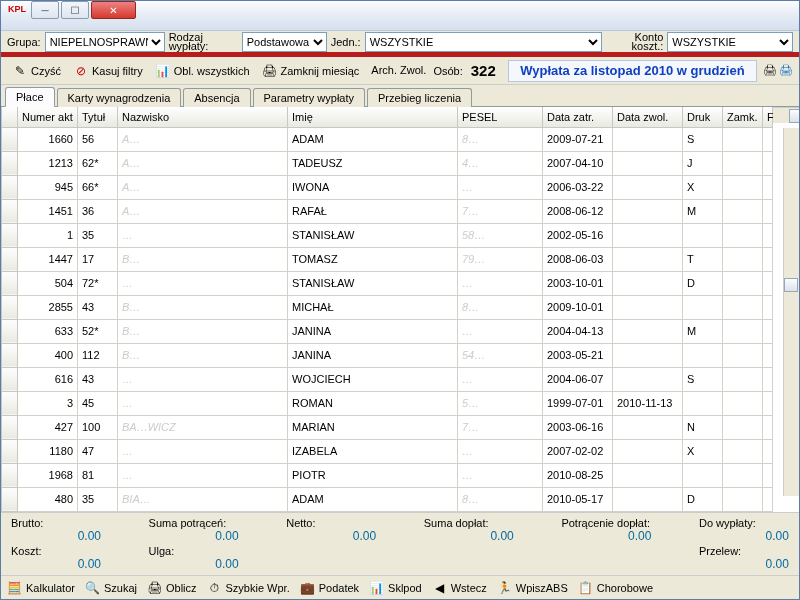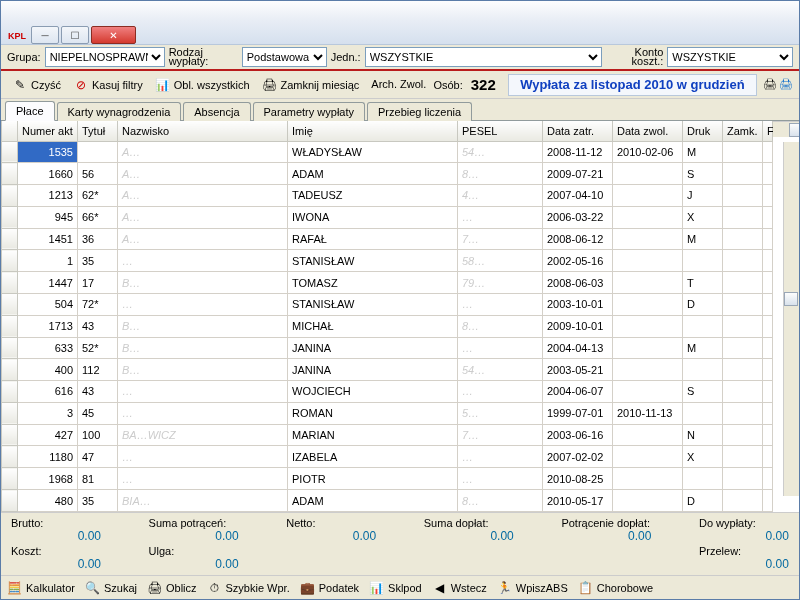--- a/index.html
+++ b/index.html
@@ -1,24 +1,24 @@
 <!DOCTYPE html>
 <html><head>
 <meta charset="utf-8">
 <style>
 *{box-sizing:border-box;margin:0;padding:0;font-family:Tahoma,Arial,sans-serif;font-size:11px}
 body{background:#fff;overflow:hidden}
 .window{width:800px;height:600px;background:#f0f0f0;display:flex;flex-direction:column;border:1px solid #5a7ca8}
-.titlebar{height:44px;background:linear-gradient(#fdfdfe,#e8edf5 45%,#d5e0ee);display:flex;align-items:flex-end;padding:0 6px 0 8px;border-bottom:1px solid #b8c8dc}
+.titlebar{height:30px;background:linear-gradient(#fdfdfe,#e8edf5 45%,#d5e0ee);display:flex;align-items:flex-start;padding:0 6px 0 8px;border-bottom:1px solid #b8c8dc}
 .titlebar .icon{width:16px;height:16px;margin-right:6px;display:inline-flex;align-items:center;justify-content:center;font-size:9px;font-weight:bold}
 .titlebar .title{flex:1;color:#333}
 .winbtns{display:flex;gap:2px}
 .winbtn{width:28px;height:18px;border:1px solid #8a9cb2;border-radius:2px;background:linear-gradient(#f3f6fa,#dde6f1);display:flex;align-items:center;justify-content:center;font-size:10px;color:#444}
 .winbtn.close{background:linear-gradient(#f08080,#d43a2f);color:#fff;width:45px;border-color:#8b2c22}
-.toolbar1{height:26px;background:#ece9d8;display:flex;align-items:center;padding:2px 6px;gap:4px;border-bottom:2px solid #b91c1c}
+.toolbar1{height:26px;background:#ece9d8;display:flex;align-items:center;padding:2px 6px;gap:4px;border-bottom:5px solid #b91c1c}
 .toolbar1 label{color:#000}
 .toolbar1 select{height:20px;font-size:11px;border:1px solid #7b9ebd;background:#fff}
 .toolbar2{height:28px;background:#ece9d8;display:flex;align-items:center;padding:2px 6px;gap:2px;border-bottom:1px solid #ccc}
 .tbtn{display:flex;align-items:center;gap:3px;padding:2px 5px;height:22px}
 .tbtn .ico{width:16px;height:16px;display:inline-flex;align-items:center;justify-content:center;font-size:12px}
 .osob{font-size:15px;font-weight:bold;color:#000;margin:0 6px}
 .banner{flex:1;color:#1040c0;font-weight:bold;font-size:13px;text-align:center;background:#f4f7fc;border:1px solid #b8c8dc;height:22px;line-height:20px;margin:0 4px}
 .tabs{height:22px;background:#ece9d8;display:flex;align-items:flex-end;padding:0 4px;border-bottom:1px solid #919b9c}
 .tab{padding:3px 10px;border:1px solid #919b9c;border-bottom:none;background:#ece9d8;margin-right:2px;border-radius:3px 3px 0 0;position:relative;top:1px}
 .tab.active{background:#fcfcfe;border-bottom:1px solid #fcfcfe;font-weight:normal}
@@ -116,33 +116,20 @@
             <th style="width: 70px;">Data zatr.</th>
             <th style="width: 70px;">Data zwol.</th>
             <th style="width: 40px;">Druk</th>
             <th style="width: 40px;">Zamk.</th>
             <th style="width: 10px;">F</th>
           </tr>
         </thead>
         <tbody id="gridbody">
           <tr>
             <td></td>
-            <td class="selcell">1535</td>
-            <td></td>
-            <td class="blur">A…</td>
-            <td>WŁADYSŁAW</td>
-            <td class="blur">54…</td>
-            <td>2008-11-12</td>
-            <td>2010-02-06</td>
-            <td>M</td>
-            <td></td>
-            <td></td>
-          </tr>
-          <tr>
-            <td></td>
             <td class="numr">1660</td>
             <td>56</td>
             <td class="blur">A…</td>
             <td>ADAM</td>
             <td class="blur">8…</td>
             <td>2009-07-21</td>
             <td></td>
             <td>S</td>
             <td></td>
             <td></td>
@@ -220,21 +207,21 @@
             <td>STANISŁAW</td>
             <td class="blur">…</td>
             <td>2003-10-01</td>
             <td></td>
             <td>D</td>
             <td></td>
             <td></td>
           </tr>
           <tr>
             <td></td>
-            <td class="numr">1713</td>
+            <td class="numr">2855</td>
             <td>43</td>
             <td class="blur">B…</td>
             <td>MICHAŁ</td>
             <td class="blur">8…</td>
             <td>2009-10-01</td>
             <td></td>
             <td></td>
             <td></td>
             <td></td>
           </tr>

